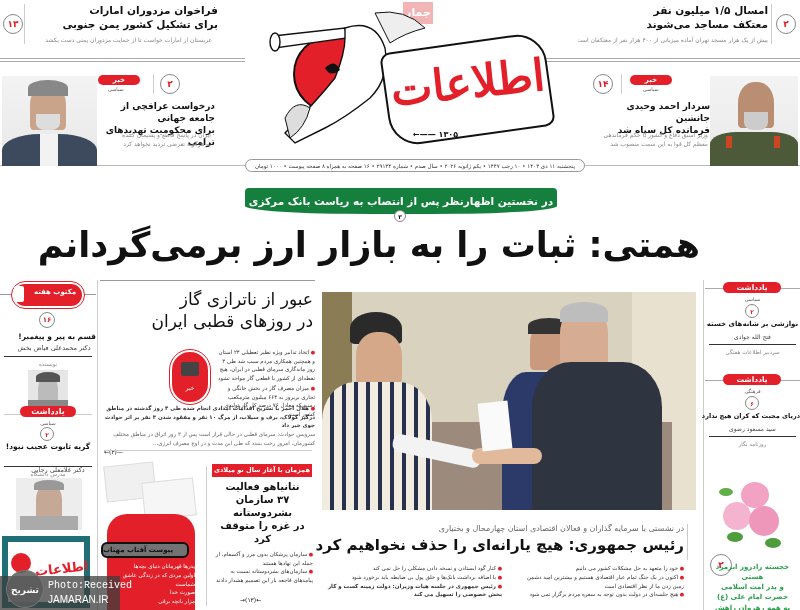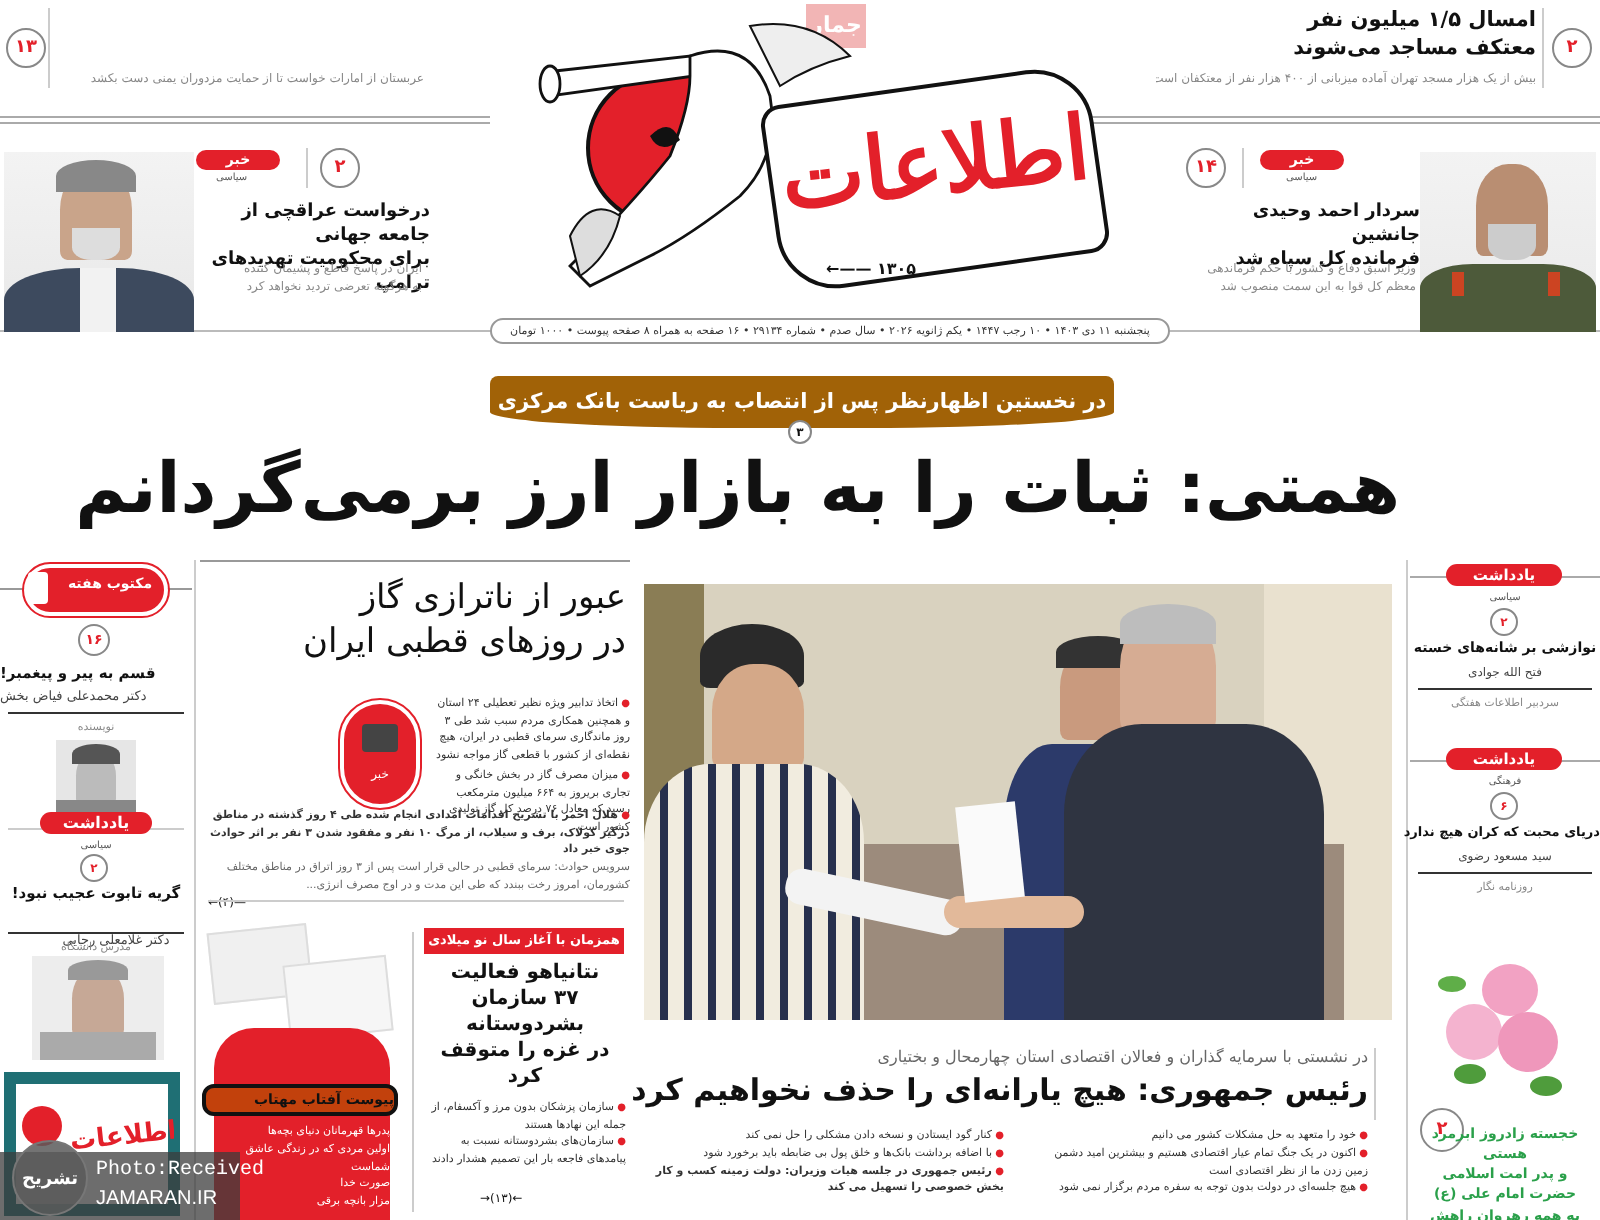--- a/index.html
+++ b/index.html
@@ -16,20 +16,24 @@
   .face{border-radius:45% 45% 10% 10%}
   .vline{border-left:1px solid #ccc}
   .bullet::before{content:"● ";color:#e3202a;font-size:5px}
 </style>
 </head>
 <body>
 
 <div class="abs" style="left:0;top:0;width:220px;height:50px;">
   <div class="abs num-circle" style="left:3px;top:14px;">۱۳</div>
   <div class="abs" style="left:24px;top:4px;height:40px;border-left:1px solid #ccc"></div>
+  <div class="abs bold" style="right:2px;top:4px;width:190px;font-size:10.5px;line-height:1.3;text-align:right">
+    <div>فراخوان مزدوران امارات</div>
+      <div>برای تشکیل کشور یمن جنوبی</div>
+  </div>
   <div class="abs small" style="right:8px;top:35px;width:190px;font-size:6px;white-space:nowrap;overflow:hidden">عربستان از امارات خواست تا از حمایت مزدوران یمنی دست بکشد</div>
 </div>
 
 <div class="abs" style="right:0;top:0;width:220px;height:50px;">
   <div class="abs num-circle" style="right:4px;top:14px;">۲</div>
   <div class="abs" style="right:28px;top:4px;height:40px;border-left:1px solid #ccc"></div>
   <div class="abs bold" style="right:32px;top:4px;width:170px;font-size:10.5px;line-height:1.3;text-align:right">
     <div>امسال ۱/۵ میلیون نفر</div>
       <div>معتکف مساجد می‌شوند</div>
   </div>
@@ -99,34 +103,34 @@
   <div class="abs bold" style="right:90px;top:38px;width:120px;font-size:9px;line-height:1.35;text-align:right">
     <div>سردار احمد وحیدی جانشین</div>
       <div>فرمانده کل سپاه شد</div>
   </div>
   <div class="abs small" style="right:92px;top:68px;width:118px;font-size:6px;text-align:right">
     <div>وزیر اسبق دفاع و کشور با حکم فرماندهی</div>
       <div>معظم کل قوا به این سمت منصوب شد</div>
   </div>
 </div>
 
-<div class="abs" style="left:245px;top:188px;width:312px;height:26px;background:#a16207;color:#fff;font-size:10.5px;font-weight:bold;text-align:center;line-height:26px;border-radius:4px 4px 40% 40% / 4px 4px 8px 8px">در نخستین اظهارنظر پس از انتصاب به ریاست بانک مرکزی</div>
+<div class="abs" style="left:245px;top:188px;width:312px;height:26px;background:#15803d;color:#fff;font-size:10.5px;font-weight:bold;text-align:center;line-height:26px;border-radius:4px 4px 40% 40% / 4px 4px 8px 8px">در نخستین اظهارنظر پس از انتصاب به ریاست بانک مرکزی</div>
 <div class="abs num-circle" style="left:394px;top:210px;width:12px;height:12px;font-size:6px;color:#111">۳</div>
 <div class="abs" style="left:100px;top:222px;width:600px;font-size:35px;font-weight:bold;text-align:center;line-height:46px;white-space:nowrap">همتی: ثبات را به بازار ارز برمی‌گردانم</div>
 
 <div class="abs vline" style="left:97px;top:280px;height:330px;border-left:1px solid #ccc"></div>
 <div class="abs" style="left:0;top:280px;width:96px;height:330px;">
   <div class="abs" style="left:0;right:0;top:14px;border-top:1px solid #999"></div>
   <div class="abs" style="left:12px;top:2px;width:72px;height:26px;background:#e3202a;border:2px solid #fff;outline:1px solid #e3202a;border-radius:14px;color:#fff;font-size:7px;font-weight:bold;text-align:center;line-height:10px;padding-top:3px;padding-left:14px">
     <span>مکتوب هفته</span>
   </div>
   <div class="abs" style="left:14px;top:6px;width:10px;height:16px;background:#fff;border-radius:2px"></div>
   <div class="abs num-circle" style="left:39px;top:32px;width:16px;height:16px;font-size:7px">۱۶</div>
-  <div class="abs bold" style="left:0;width:96px;top:52px;font-size:7.5px;text-align:left">قسم به پیر و پیغمبر!</div>
-  <div class="abs" style="left:0;width:108px;top:64px;font-size:6.5px;text-align:left;color:#444">دکتر محمدعلی فیاض بخش</div>
+  <div class="abs bold" style="left:0;width:96px;top:52px;font-size:7.5px;text-align:right">قسم به پیر و پیغمبر!</div>
+  <div class="abs" style="left:0;width:108px;top:64px;font-size:6.5px;text-align:center;color:#444">دکتر محمدعلی فیاض بخش</div>
   <div class="abs" style="left:4px;right:4px;top:76px;border-top:1px solid #333"></div>
   <div class="abs small" style="left:0;width:96px;top:80px;font-size:5.5px;text-align:center">نویسنده</div>
   <div class="abs" style="left:28px;top:90px;width:40px;height:40px;background:#e6e6e6;overflow:hidden">
     <div class="abs face" style="left:10px;top:6px;width:20px;height:26px;background:#bbb"></div>
     <div class="abs" style="left:8px;top:2px;width:24px;height:10px;background:#555;border-radius:50% 50% 0 0"></div>
     <div class="abs" style="left:0;top:30px;width:40px;height:12px;background:#888"></div>
   </div>
   <div class="abs" style="left:4px;right:4px;top:134px;border-top:1px solid #ccc"></div>
   <div class="abs pill" style="left:20px;top:126px;width:56px;font-size:8px;border-radius:10px">یادداشت</div>
   <div class="abs" style="left:0;width:96px;top:140px;font-size:5px;text-align:center;color:#555">سیاسی</div>
@@ -168,21 +172,21 @@
   </div>
   <div class="abs tiny" style="right:0;top:150px;width:210px;text-align:right;color:#666;height:18px;overflow:hidden">سرویس حوادث: سرمای قطبی در حالی قرار است پس از ۳ روز اتراق در مناطق مختلف کشورمان، امروز رخت ببندد که طی این مدت و در اوج مصرف انرژی...</div>
   <div class="abs" style="left:4px;top:168px;font-size:6px;direction:ltr">←(<span>۴</span>)—</div>
 </div>
 <div class="abs" style="left:104px;top:450px;width:208px;border-top:1px solid #ccc"></div>
 
 <div class="abs" style="left:103px;top:462px;width:98px;height:148px;">
   <div class="abs" style="left:2px;top:2px;width:50px;height:36px;background:#f0f0f0;border:1px solid #ddd;transform:rotate(-6deg)"></div>
   <div class="abs" style="left:40px;top:18px;width:52px;height:38px;background:#f6f6f6;border:1px solid #ddd;transform:rotate(-6deg)"></div>
   <div class="abs" style="left:4px;top:52px;width:88px;height:96px;background:#e3202a;border-radius:20px 20px 0 0"></div>
-  <div class="abs bold" style="left:-2px;top:80px;width:98px;height:16px;background:#c2410c;border:2px solid #111;border-radius:6px;font-size:7px;text-align:right;line-height:12px">پیوست آفتاب مهتاب</div>
+  <div class="abs bold" style="left:-2px;top:80px;width:88px;height:16px;background:#737373;border:2px solid #111;border-radius:6px;font-size:7px;text-align:left;line-height:12px">پیوست آفتاب مهتاب</div>
   <div class="abs" style="left:8px;top:100px;width:84px;font-size:5.5px;color:#fff;line-height:1.6;text-align:right">
     <div>پدرها قهرمانان دنیای بچه‌ها</div>
       <div>اولین مردی که در زندگی عاشق شماست</div>
       <div>صورت خدا</div>
       <div>مزار بانچه برقی</div>
   </div>
 </div>
 <div class="abs" style="left:206px;top:466px;height:140px;border-left:1px solid #ccc"></div>
 
 <div class="abs" style="left:210px;top:462px;width:105px;height:148px;">

